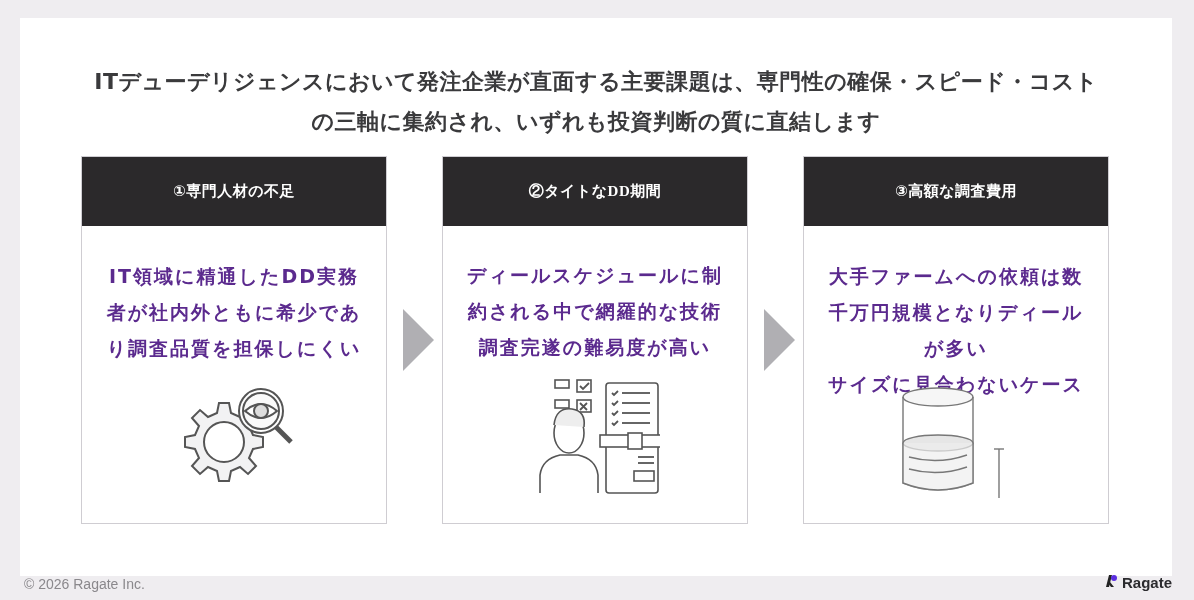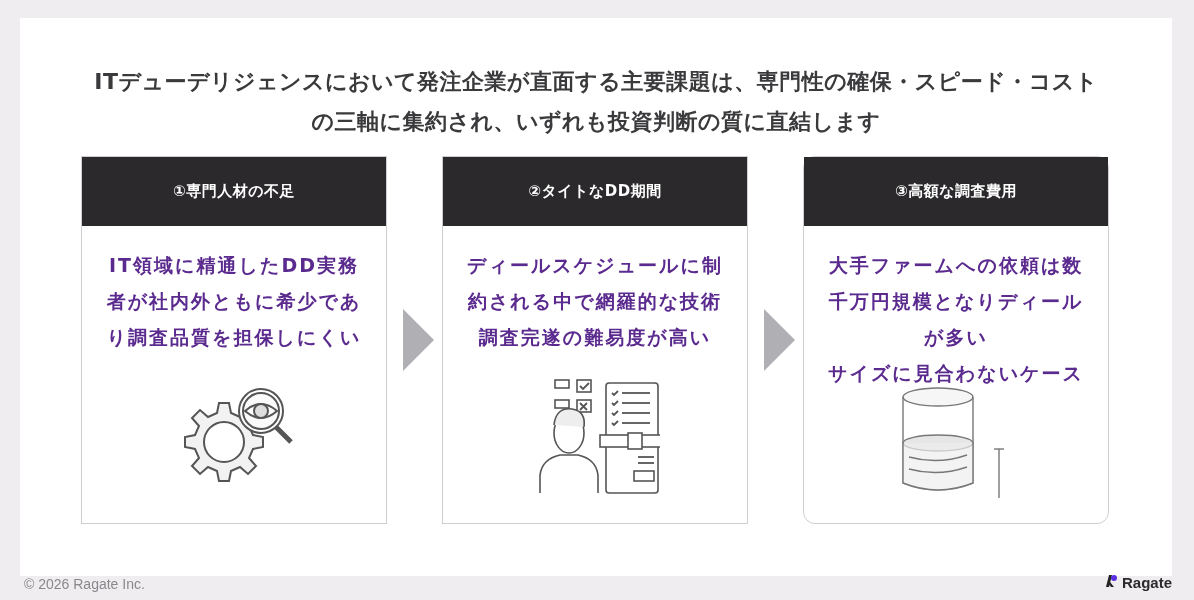--- a/index.html
+++ b/index.html
@@ -21,21 +21,21 @@
   .card {
     position: absolute; top: 138px; width: 306px; height: 368px;
     border: 1px solid #cfcdd2; background: #fff; box-sizing: border-box;
   }
   .card-header {
     height: 69px; background: #2b292b; color: #ffffff;
     display: flex; align-items: center; justify-content: center;
     font-weight: bold; font-size: 15px; letter-spacing: 0.5px;
   }
   .card-body {
-    padding: 21px 18px 0 18px; text-align: center;
+    padding: 32px 18px 0 18px; text-align: center;
     color: #5b2a8e; font-weight: bold; font-size: 19px; line-height: 36px;
     letter-spacing: 2px;
   }
   .card-illust {
     position: absolute; left: 0; width: 100%; display: flex; justify-content: center;
   }
   .arrow {
     position: absolute; top: 291px; width: 0; height: 0;
     border-top: 31px solid transparent; border-bottom: 31px solid transparent;
     border-left: 31px solid #b0afb3;
@@ -77,21 +77,21 @@
           <circle cx="97" cy="36" r="18" fill="#fafafa"></circle>
           <path d="M81 36 Q97 22 113 36 Q97 50 81 36 Z" fill="#fff"></path>
           <circle cx="97" cy="36" r="7" fill="#ddd"></circle>
         </g>
       </svg>
     </div>
   </div>
 
   <div class="arrow" style="left:383px;"></div>
 
-  <div class="card" style="left:422px;">
+  <div class="card" style="left:422px;font-family:Liberation Serif, serif;">
     <div class="card-header">②タイトなDD期間</div>
     <div class="card-body">
       <div>ディールスケジュールに制</div>
       <div>約される中で網羅的な技術</div>
       <div>調査完遂の難易度が高い</div>
     </div>
     <div class="card-illust" style="top:218px;">
       <svg width="130" height="120" viewBox="0 0 130 120">
         <g stroke="#555" stroke-width="1.6" fill="#fff">
           <rect x="25" y="5" width="14" height="8"></rect>
@@ -119,21 +119,21 @@
             <line x1="92" y1="48" x2="120" y2="48"></line>
           <line x1="108" y1="82" x2="124" y2="82"></line>
             <line x1="108" y1="88" x2="124" y2="88"></line>
         </g>
       </svg>
     </div>
   </div>
 
   <div class="arrow" style="left:744px;"></div>
 
-  <div class="card" style="left:783px;border-radius:12px;">
+  <div class="card" style="left:783px;">
     <div class="card-header">③高額な調査費用</div>
     <div class="card-body">
       <div>大手ファームへの依頼は数</div>
       <div>千万円規模となりディール</div>
       <div>が多い</div>
       <div>サイズに見合わないケース</div>
     </div>
     <div class="card-illust" style="top:226px;">
       <svg width="130" height="115" viewBox="0 0 130 115">
         <g stroke="#777" stroke-width="1.4" fill="none">

